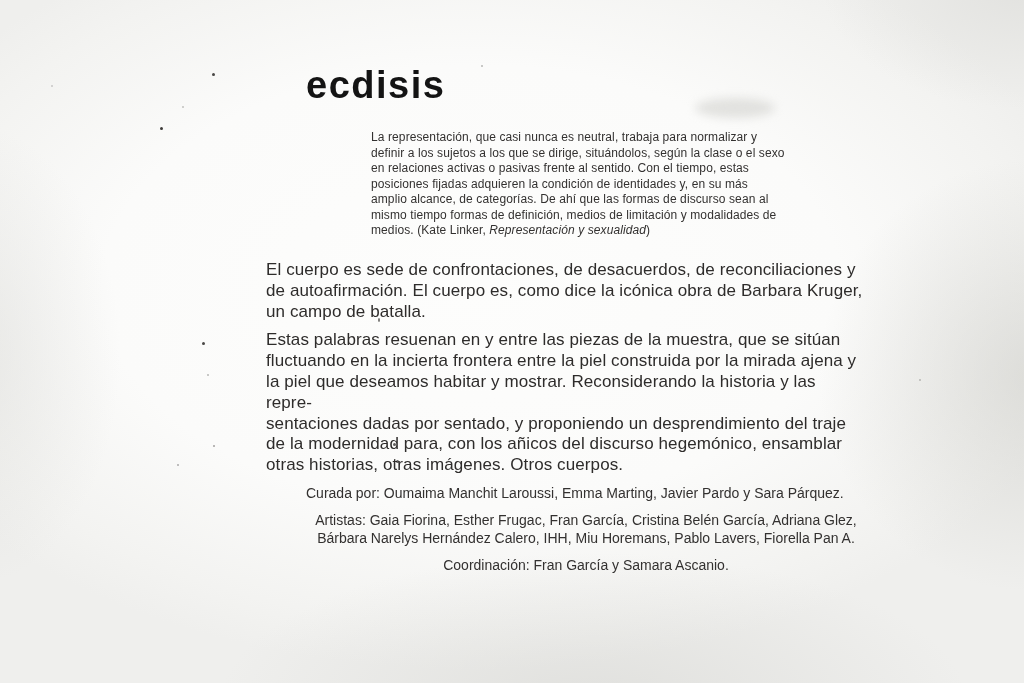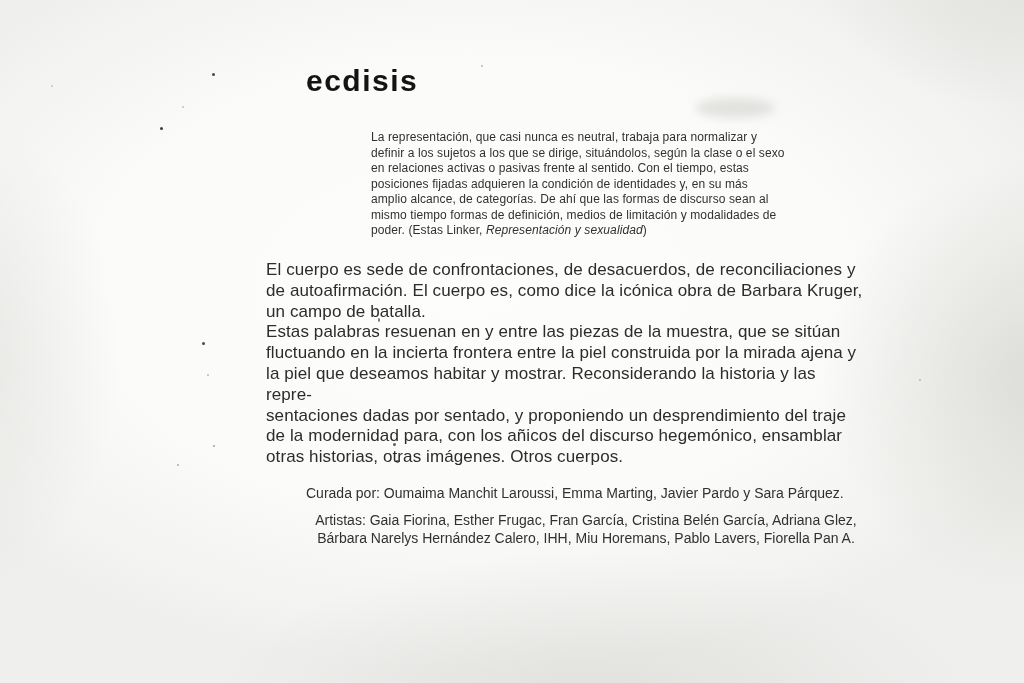--- a/index.html
+++ b/index.html
@@ -19,21 +19,21 @@
       radial-gradient(ellipse 520px 210px at 58% 103%, rgba(206,206,202,0.45), rgba(206,206,202,0) 72%),
       radial-gradient(ellipse 210px 320px at -3% 52%, rgba(208,208,204,0.38), rgba(208,208,204,0) 72%),
       radial-gradient(ellipse 280px 170px at 100% -2%, rgba(208,208,204,0.42), rgba(208,208,204,0) 72%),
       radial-gradient(ellipse 62% 56% at 46% 42%, #fdfdfc 0%, #fbfbfa 58%, #f3f3f1 88%, #efefed 100%);
     color: #2b2b2b;
   }
   .title {
     position: absolute;
     left: 306px;
     top: 64px;
-    font-size: 30px;
+    font-size: 38px;
     font-weight: 700;
     letter-spacing: 1.5px;
     color: #141414;
   }
   .quote {
     position: absolute;
     left: 371px;
     top: 130px;
     width: 440px;
     font-size: 12px;
@@ -46,21 +46,21 @@
   .bodytext {
     position: absolute;
     left: 266px;
     top: 260px;
     width: 600px;
     font-size: 17px;
     line-height: 20.8px;
     letter-spacing: 0.1px;
     color: #2e2c2b;
   }
-  .bodytext .para + .para { margin-top: 0; }
+  .bodytext .para + .para { margin-top: 8px; }
   .credits {
     position: absolute;
     left: 306px;
     top: 484px;
     width: 560px;
     font-size: 14px;
     line-height: 18px;
     color: #333130;
   }
   .credits .credit-line + .credit-line { margin-top: 9px; text-align: center; }
@@ -87,39 +87,40 @@
 
   <div class="title">ecdisis</div>
 
   <div class="quote">
     <div class="pre">La representación, que casi nunca es neutral, trabaja para normalizar y
 definir a los sujetos a los que se dirige, situándolos, según la clase o el sexo
 en relaciones activas o pasivas frente al sentido. Con el tiempo, estas
 posiciones fijadas adquieren la condición de identidades y, en su más
 amplio alcance, de categorías. De ahí que las formas de discurso sean al
 mismo tiempo formas de definición, medios de limitación y modalidades de</div>
-    <div><span>poder. (Estas Linker, </span><span class="cite-title">Representación y sexualidad</span><span>)</span></div>
+    <div><span>medios. (Kate Linker, </span><span class="cite-title">Representación y sexualidad</span><span>)</span></div>
   </div>
 
   <div class="bodytext">
     <div class="para pre">El cuerpo es sede de confrontaciones, de desacuerdos, de reconciliaciones y
 de autoafirmación. El cuerpo es, como dice la icónica obra de Barbara Kruger,
 un campo de batalla.</div>
     <div class="para pre">Estas palabras resuenan en y entre las piezas de la muestra, que se sitúan
 fluctuando en la incierta frontera entre la piel construida por la mirada ajena y
 la piel que deseamos habitar y mostrar. Reconsiderando la historia y las repre-
 sentaciones dadas por sentado, y proponiendo un desprendimiento del traje
 de la modernidad para, con los añicos del discurso hegemónico, ensamblar
 otras historias, otras imágenes. Otros cuerpos.</div>
   </div>
 
   <div class="credits">
     <div class="credit-line">Curada por: Oumaima Manchit Laroussi, Emma Marting, Javier Pardo y Sara Párquez.</div>
     <div class="credit-line pre">Artistas: Gaia Fiorina, Esther Frugac, Fran García, Cristina Belén García, Adriana Glez,
 Bárbara Narelys Hernández Calero, IHH, Miu Horemans, Pablo Lavers, Fiorella Pan A.</div>
+    <div class="credit-line">Coordinación: Fran García y Samara Ascanio.</div>
   </div>
 
   <div class="smudge"></div>
 
   <div class="speck" style="left:212px;top:73px;width:3px;height:3px;opacity:0.8;"></div>
   <div class="speck" style="left:182px;top:106px;width:2px;height:2px;opacity:0.25;"></div>
   <div class="speck" style="left:160px;top:127px;width:3px;height:3px;opacity:0.85;"></div>
   <div class="speck" style="left:481px;top:65px;width:2px;height:2px;opacity:0.3;"></div>
   <div class="speck" style="left:202px;top:342px;width:3px;height:3px;opacity:0.8;"></div>
   <div class="speck" style="left:207px;top:374px;width:2px;height:2px;opacity:0.3;"></div>

